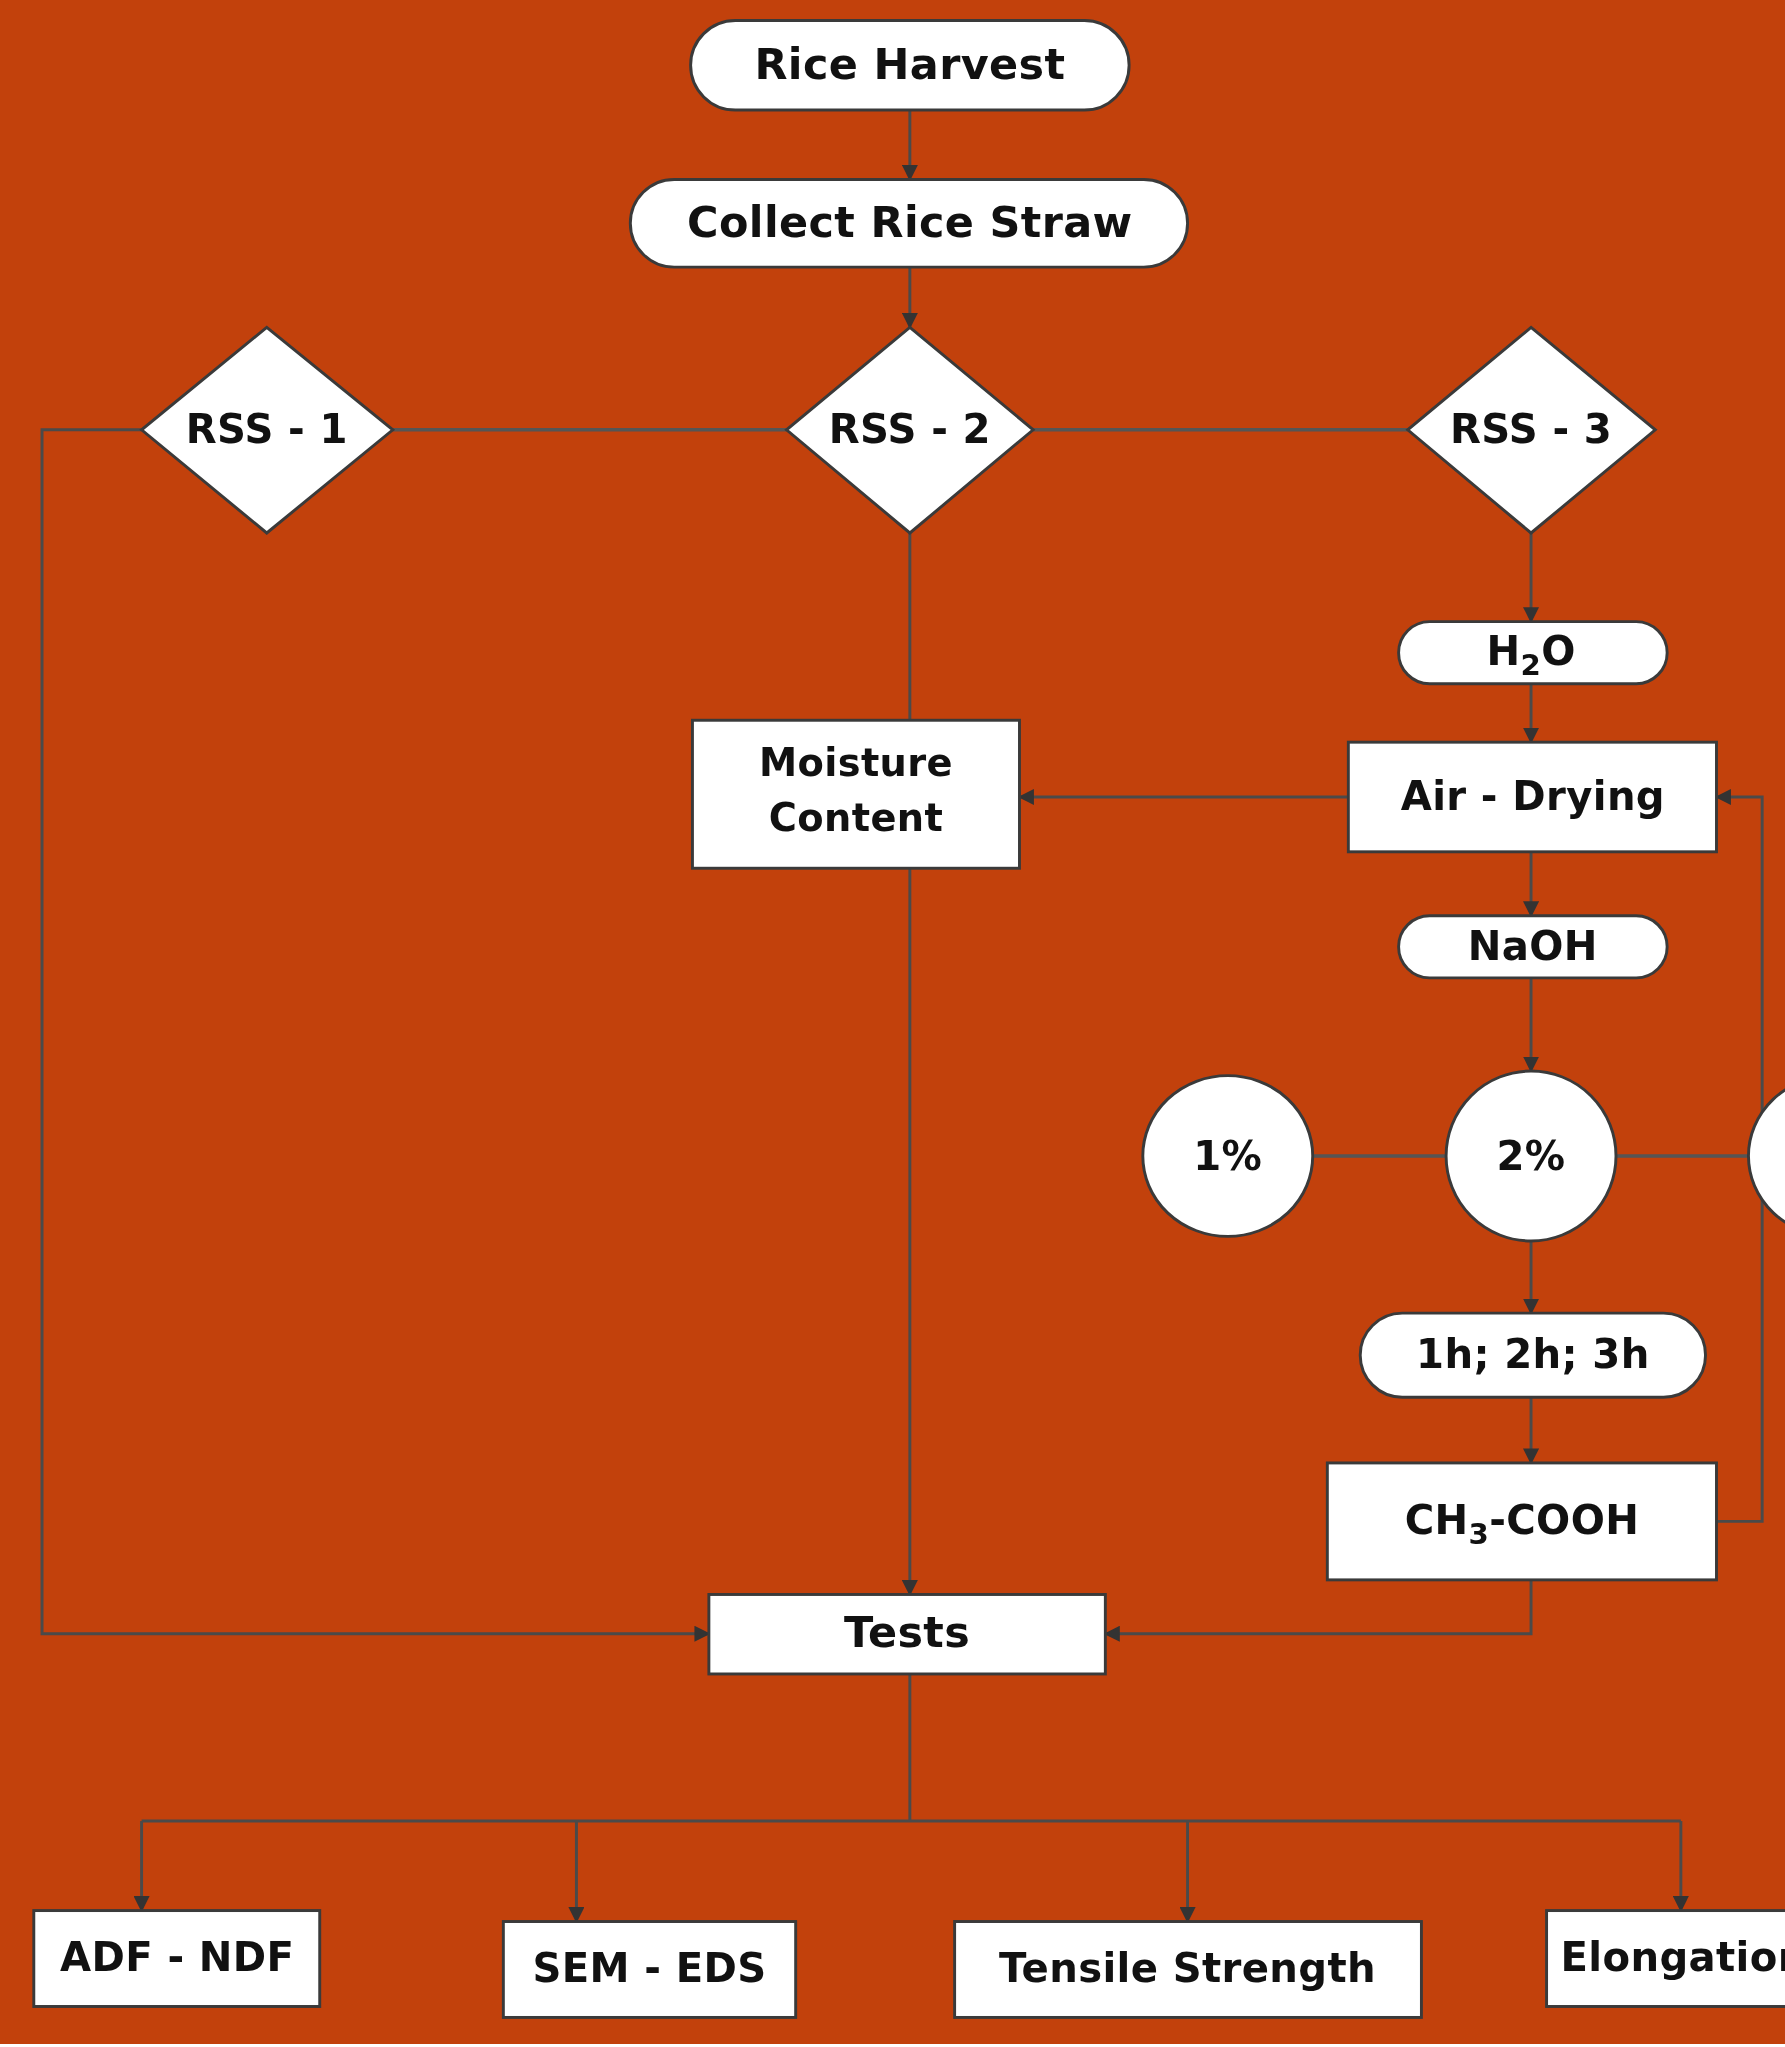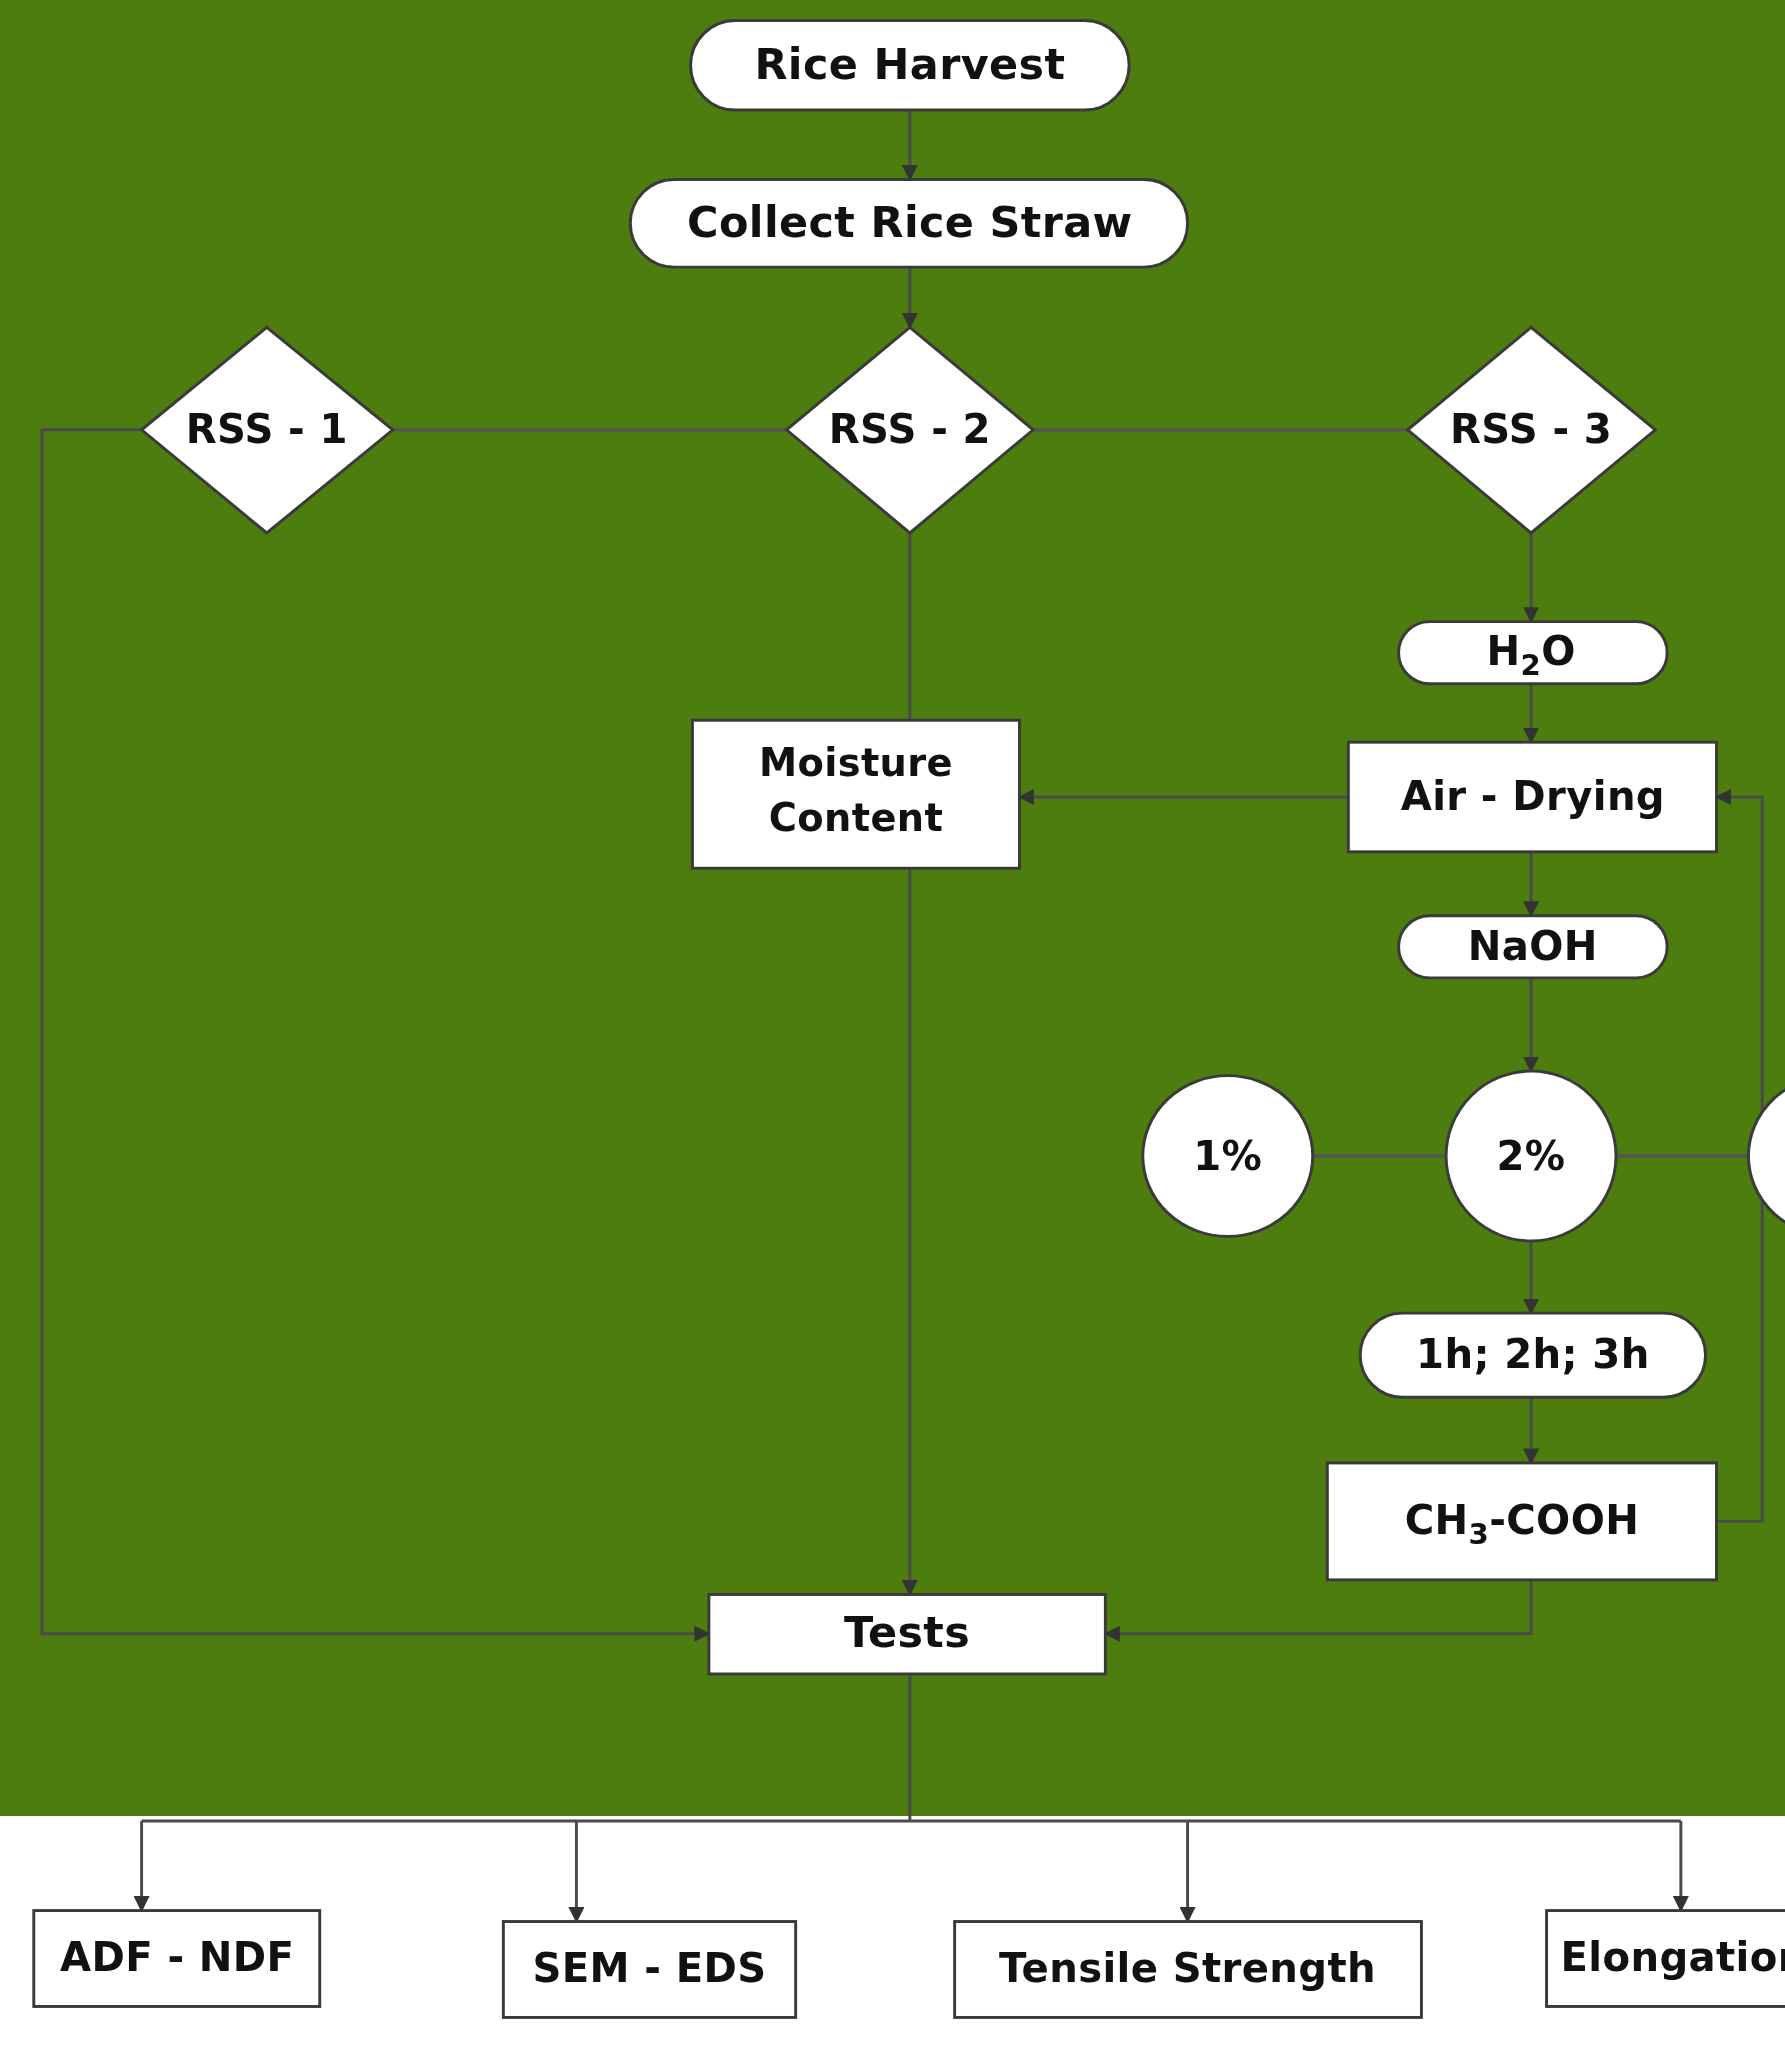--- a/index.html
+++ b/index.html
@@ -2,21 +2,21 @@
 <html style="font-size:14.6px"><head>
 <meta charset="utf-8">
 <title>Rice Straw Process Flowchart</title>
 <style>
   html,body{margin:0;padding:0;background:#ffffff;}
   body{
     width:1785px;height:2048px;
     font-family:"DejaVu Sans","Liberation Sans",sans-serif;
     overflow:hidden;
   }
-  #flow-root{position:relative;width:1785px;height:1816px;background:#4d7c0f;}
+  #flow-root{position:relative;width:1785px;height:2044px;background:#c2410c;}
   svg#flow-svg{position:absolute;top:0;left:0;width:1785px;height:2048px;display:block;}
   .shape-stroke{stroke:#3a3a3a;stroke-width:3.2;fill:#ffffff;}
   .conn{stroke:#4a4a4a;stroke-width:3.2;fill:none;stroke-linecap:butt;}
   .conn-thick{stroke:#555;stroke-width:4.0;fill:none;}
   .node-label{
     font-family:"DejaVu Sans","Liberation Sans",sans-serif;
     font-weight:700;
     fill:#111111;
     text-anchor:middle;
     dominant-baseline:middle;

